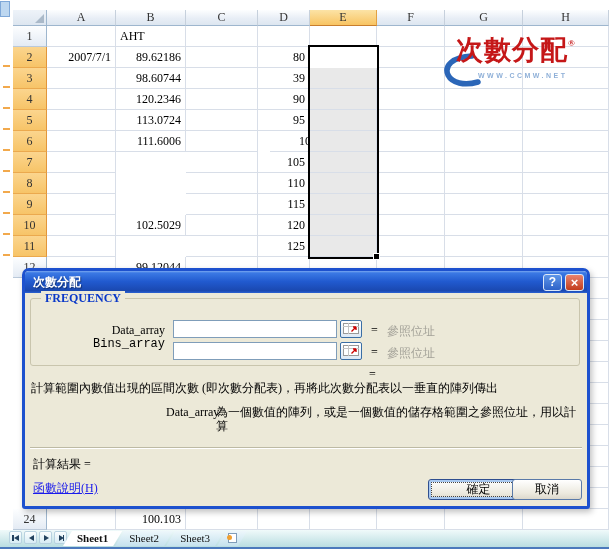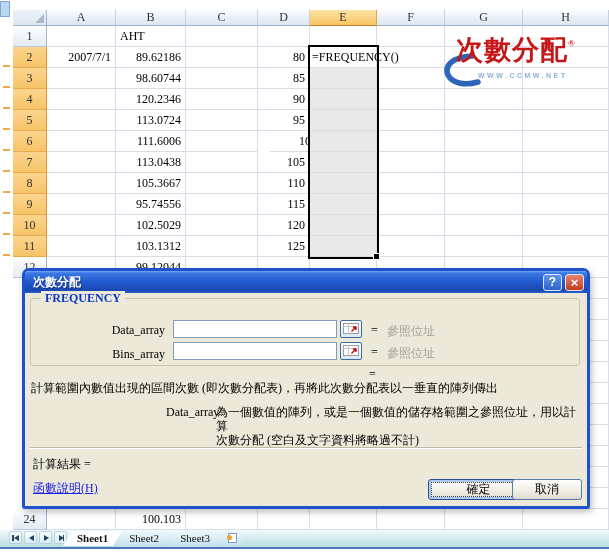--- a/index.html
+++ b/index.html
@@ -143,30 +143,29 @@
       <div class="cell" style="left: 310px; top: 26px; width: 67px;"></div>
       <div class="cell" style="left: 377px; top: 26px; width: 68px;"></div>
       <div class="cell" style="left: 445px; top: 26px; width: 78px;"></div>
       <div class="cell" style="left: 523px; top: 26px; width: 86px;"></div>
       <div class="rowhead hl" style="top: 47px; height: 21px;">2</div>
       <div class="tick" style="top: 65px;"></div>
       <div class="cell num" style="left: 47px; top: 47px; width: 69px;">2007/7/1</div>
       <div class="cell num" style="left: 116px; top: 47px; width: 70px;">89.62186</div>
       <div class="cell" style="left: 186px; top: 47px; width: 72px;"></div>
       <div class="cell num" style="left: 258px; top: 47px; width: 52px; text-align: right;">80</div>
-      <div class="cell eactive" style="left: 310px; top: 47px; width: 67px;">=FREQUENCY()</div>
       <div class="cell" style="left: 377px; top: 47px; width: 68px;"></div>
       <div class="cell" style="left: 445px; top: 47px; width: 78px;"></div>
       <div class="cell" style="left: 523px; top: 47px; width: 86px;"></div>
       <div class="rowhead hl" style="top: 68px; height: 21px;">3</div>
       <div class="tick" style="top: 86px;"></div>
       <div class="cell" style="left: 47px; top: 68px; width: 69px;"></div>
       <div class="cell num" style="left: 116px; top: 68px; width: 70px;">98.60744</div>
       <div class="cell" style="left: 186px; top: 68px; width: 72px;"></div>
-      <div class="cell num" style="left: 258px; top: 68px; width: 52px;">85</div>
+      <div class="cell num" style="left: 258px; top: 68px; width: 52px;">39</div>
       <div class="cell esel" style="left: 310px; top: 68px; width: 67px;"></div>
       <div class="cell" style="left: 377px; top: 68px; width: 68px;"></div>
       <div class="cell" style="left: 445px; top: 68px; width: 78px;"></div>
       <div class="cell" style="left: 523px; top: 68px; width: 86px;"></div>
       <div class="rowhead hl" style="top: 89px; height: 21px;">4</div>
       <div class="tick" style="top: 107px;"></div>
       <div class="cell" style="left: 47px; top: 89px; width: 69px;"></div>
       <div class="cell num" style="left: 116px; top: 89px; width: 70px;">120.2346</div>
       <div class="cell" style="left: 186px; top: 89px; width: 72px;"></div>
       <div class="cell num" style="left: 258px; top: 89px; width: 52px;">90</div>
@@ -190,61 +189,57 @@
       <div class="cell num" style="left: 116px; top: 131px; width: 70px;">111.6006</div>
       <div class="cell" style="left: 186px; top: 131px; width: 72px;"></div>
       <div class="cell num" style="left: 270px; top: 131px; width: 52px;">100</div>
       <div class="cell esel" style="left: 310px; top: 131px; width: 67px;"></div>
       <div class="cell" style="left: 377px; top: 131px; width: 68px;"></div>
       <div class="cell" style="left: 445px; top: 131px; width: 78px;"></div>
       <div class="cell" style="left: 523px; top: 131px; width: 86px;"></div>
       <div class="rowhead hl" style="top: 152px; height: 21px;">7</div>
       <div class="tick" style="top: 170px;"></div>
       <div class="cell" style="left: 47px; top: 152px; width: 69px;"></div>
-      <div class="cell num" style="left: 116px; top: 152px; width: 70px;">113.0438</div>
       <div class="cell" style="left: 186px; top: 152px; width: 72px;"></div>
       <div class="cell num" style="left: 258px; top: 152px; width: 52px;">105</div>
       <div class="cell esel" style="left: 310px; top: 152px; width: 67px;"></div>
       <div class="cell" style="left: 377px; top: 152px; width: 68px;"></div>
       <div class="cell" style="left: 445px; top: 152px; width: 78px;"></div>
       <div class="cell" style="left: 523px; top: 152px; width: 86px;"></div>
       <div class="rowhead hl" style="top: 173px; height: 21px;">8</div>
       <div class="tick" style="top: 191px;"></div>
       <div class="cell" style="left: 47px; top: 173px; width: 69px;"></div>
-      <div class="cell num" style="left: 116px; top: 173px; width: 70px;">105.3667</div>
       <div class="cell" style="left: 186px; top: 173px; width: 72px;"></div>
       <div class="cell num" style="left: 258px; top: 173px; width: 52px;">110</div>
       <div class="cell esel" style="left: 310px; top: 173px; width: 67px;"></div>
       <div class="cell" style="left: 377px; top: 173px; width: 68px;"></div>
       <div class="cell" style="left: 445px; top: 173px; width: 78px;"></div>
       <div class="cell" style="left: 523px; top: 173px; width: 86px;"></div>
       <div class="rowhead hl" style="top: 194px; height: 21px;">9</div>
       <div class="tick" style="top: 212px;"></div>
       <div class="cell" style="left: 47px; top: 194px; width: 69px;"></div>
-      <div class="cell num" style="left: 116px; top: 194px; width: 70px;">95.74556</div>
       <div class="cell" style="left: 186px; top: 194px; width: 72px;"></div>
       <div class="cell num" style="left: 258px; top: 194px; width: 52px;">115</div>
       <div class="cell esel" style="left: 310px; top: 194px; width: 67px;"></div>
       <div class="cell" style="left: 377px; top: 194px; width: 68px;"></div>
       <div class="cell" style="left: 445px; top: 194px; width: 78px;"></div>
       <div class="cell" style="left: 523px; top: 194px; width: 86px;"></div>
       <div class="rowhead hl" style="top: 215px; height: 21px;">10</div>
       <div class="tick" style="top: 233px;"></div>
       <div class="cell" style="left: 47px; top: 215px; width: 69px;"></div>
       <div class="cell num" style="left: 116px; top: 215px; width: 70px;">102.5029</div>
       <div class="cell" style="left: 186px; top: 215px; width: 72px;"></div>
       <div class="cell num" style="left: 258px; top: 215px; width: 52px;">120</div>
       <div class="cell esel" style="left: 310px; top: 215px; width: 67px;"></div>
       <div class="cell" style="left: 377px; top: 215px; width: 68px;"></div>
       <div class="cell" style="left: 445px; top: 215px; width: 78px;"></div>
       <div class="cell" style="left: 523px; top: 215px; width: 86px;"></div>
       <div class="rowhead hl" style="top: 236px; height: 21px;">11</div>
       <div class="tick" style="top: 254px;"></div>
       <div class="cell" style="left: 47px; top: 236px; width: 69px;"></div>
-      <div class="cell num" style="left: 116px; top: 236px; width: 70px;">103.1312</div>
       <div class="cell" style="left: 186px; top: 236px; width: 72px;"></div>
       <div class="cell num" style="left: 258px; top: 236px; width: 52px;">125</div>
       <div class="cell esel" style="left: 310px; top: 236px; width: 67px;"></div>
       <div class="cell" style="left: 377px; top: 236px; width: 68px;"></div>
       <div class="cell" style="left: 445px; top: 236px; width: 78px;"></div>
       <div class="cell" style="left: 523px; top: 236px; width: 86px;"></div>
       <div class="rowhead" style="top: 257px; height: 21px;">12</div>
       <div class="cell" style="left: 47px; top: 257px; width: 69px;"></div>
       <div class="cell num" style="left: 116px; top: 257px; width: 70px;">99.12044</div>
       <div class="cell" style="left: 186px; top: 257px; width: 72px;"></div>
@@ -384,40 +379,39 @@
           <div class="refbtn" style="top: 21px;">
             <span><svg width="16" height="11" viewBox="0 0 16 11">
                 <rect x="0.5" y="0.5" width="15" height="10" fill="#fff" stroke="#999"></rect>
                 <line x1="0" y1="3.5" x2="16" y2="3.5" stroke="#c4c4c4"></line>
                 <line x1="5.5" y1="0" x2="5.5" y2="11" stroke="#c4c4c4"></line>
                 <path d="M8.5 8.5 L13 4 M13 4 h-3 M13 4 v3" stroke="#c00" stroke-width="1.4" fill="none"></path>
               </svg></span>
           </div>
           <div class="fld-eq" style="top: 24px;">=</div>
           <div class="fld-hint" style="top: 24px;">參照位址</div>
-          <div class="fld-label" style="top: 48px;">Bins_array</div>
+          <div class="fld-label" style="top: 38px; font-family: Liberation Mono, monospace;">Bins_array</div>
           <input class="fld-input" style="top: 43px;">
           <div class="refbtn" style="top: 43px;">
             <span><svg width="16" height="11" viewBox="0 0 16 11">
                 <rect x="0.5" y="0.5" width="15" height="10" fill="#fff" stroke="#999"></rect>
                 <line x1="0" y1="3.5" x2="16" y2="3.5" stroke="#c4c4c4"></line>
                 <line x1="5.5" y1="0" x2="5.5" y2="11" stroke="#c4c4c4"></line>
                 <path d="M8.5 8.5 L13 4 M13 4 h-3 M13 4 v3" stroke="#c00" stroke-width="1.4" fill="none"></path>
               </svg></span>
           </div>
           <div class="fld-eq" style="top: 46px;">=</div>
           <div class="fld-hint" style="top: 46px;">參照位址</div>
         </div>
     </div>
     <div class="lone-eq">=</div>
     <div class="dlg-desc">計算範圍內數值出現的區間次數 (即次數分配表)，再將此次數分配表以一垂直的陣列傳出</div>
     <div class="arg-name">Data_array</div>
     <div class="arg-help">
       <div>為一個數值的陣列，或是一個數值的儲存格範圍之參照位址，用以計算</div>
-      <div>次數分配 (空白及文字資料將略過不計)</div>
     </div>
     <div class="divider"></div>
     <div class="result">計算結果 =</div>
     <a class="helplink">函數說明(H)</a>
     <button class="btn ok">確定</button>
     <button class="btn cancel">取消</button>
   </div>
 
   <div id="tabbar">
     <div class="navbtns">

